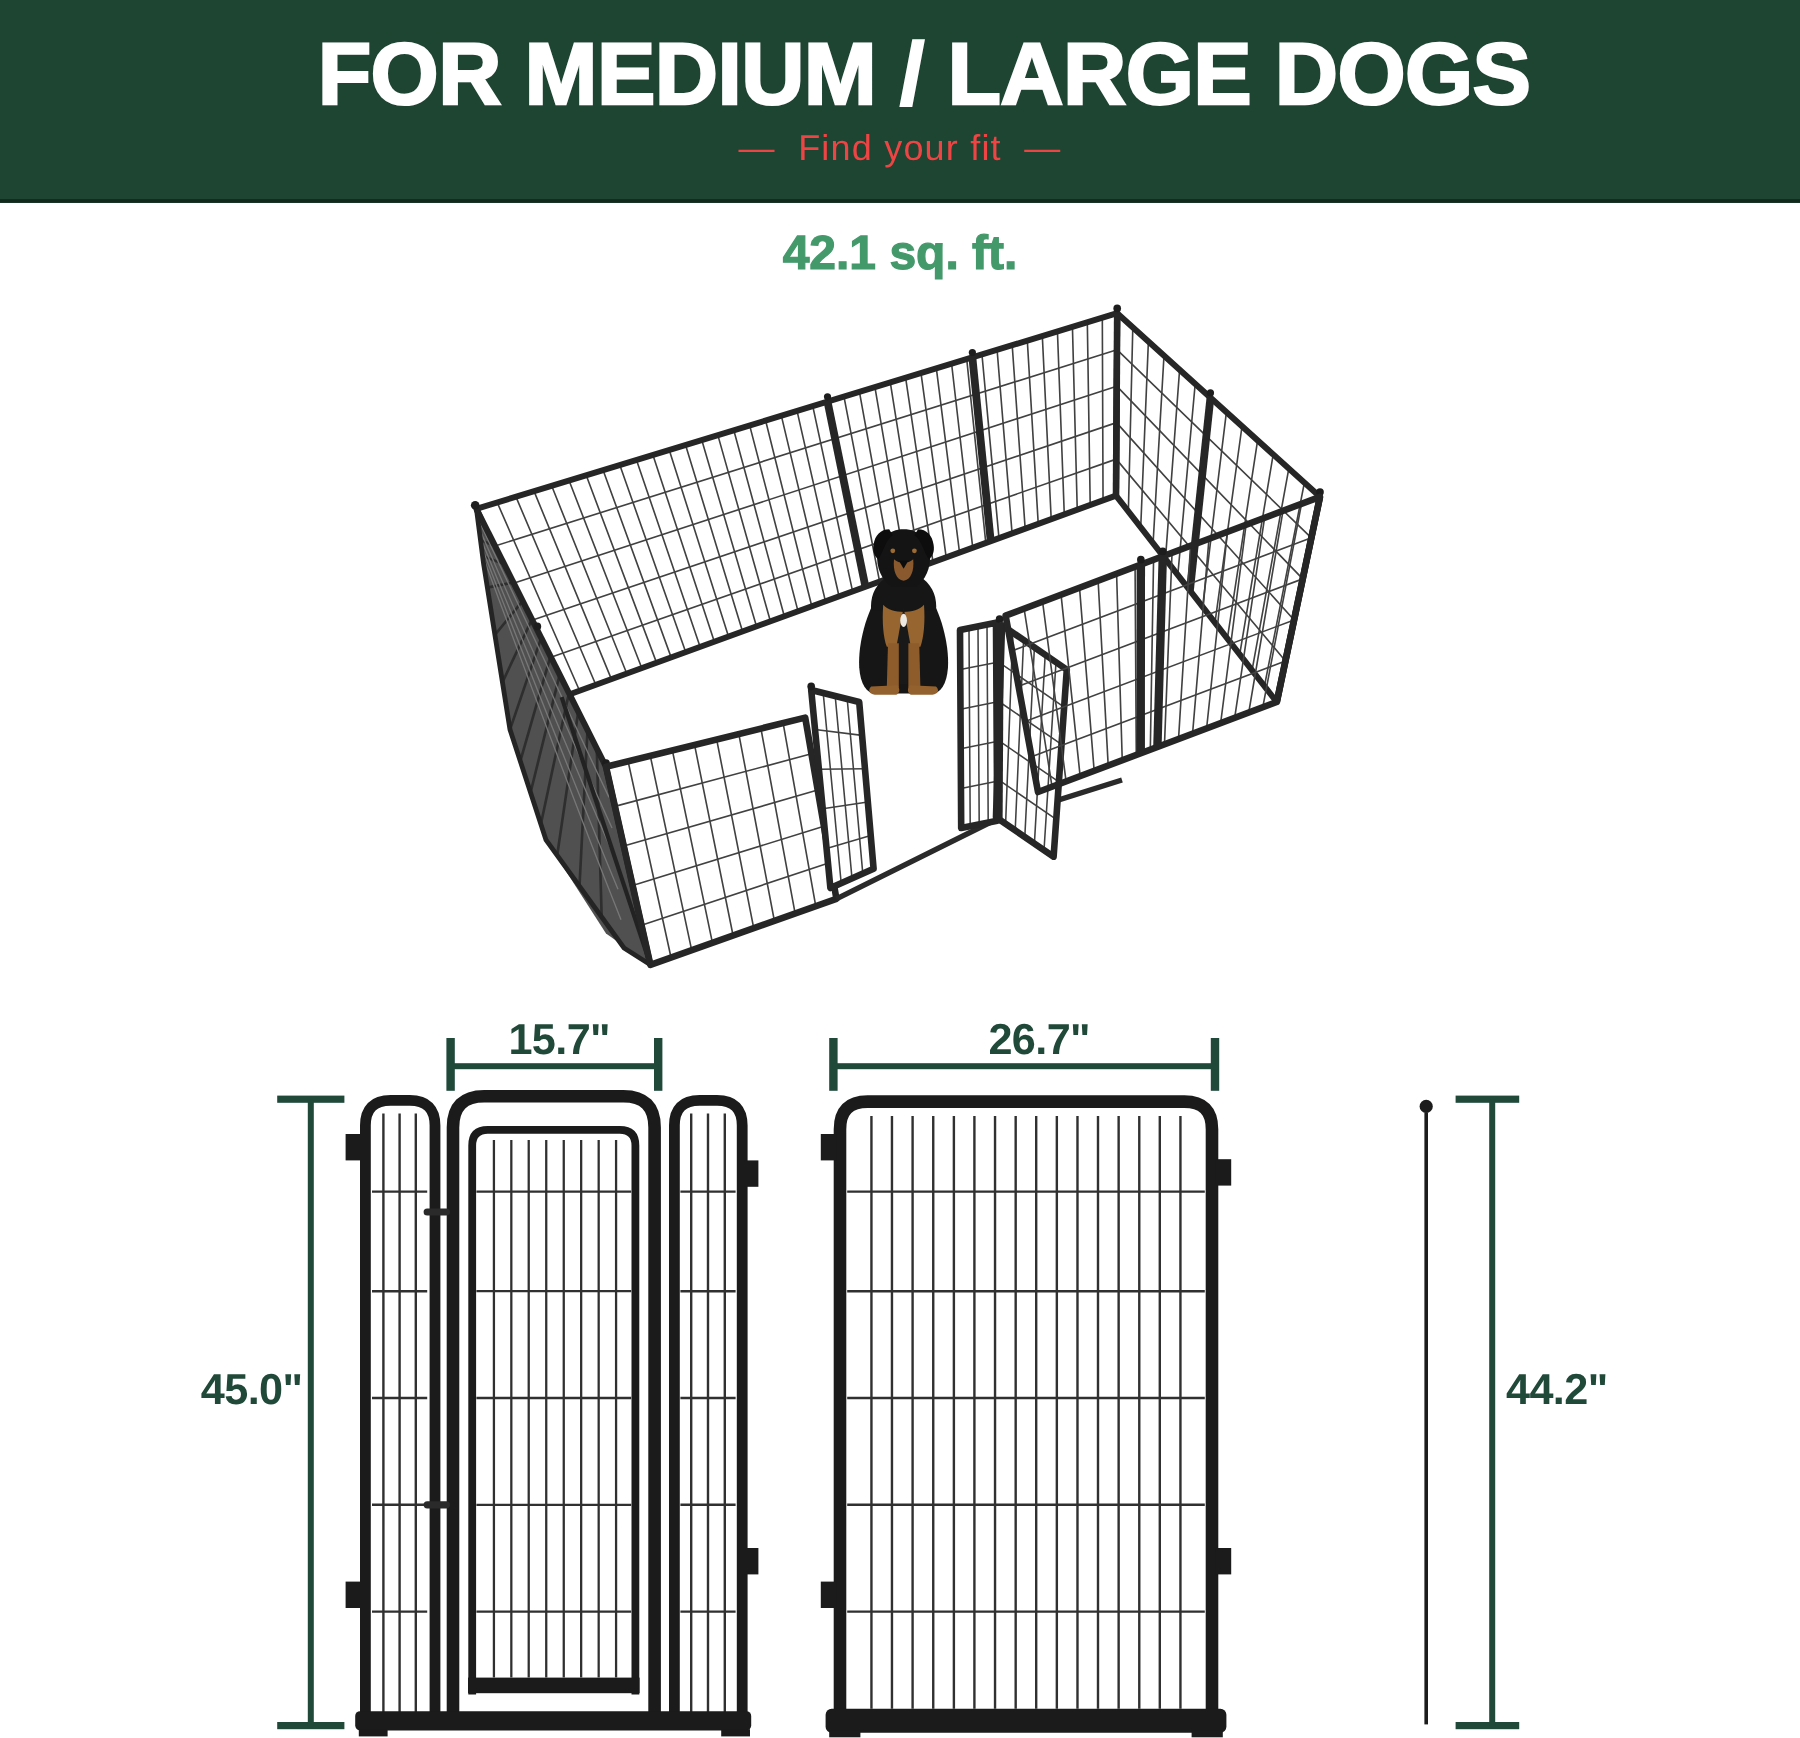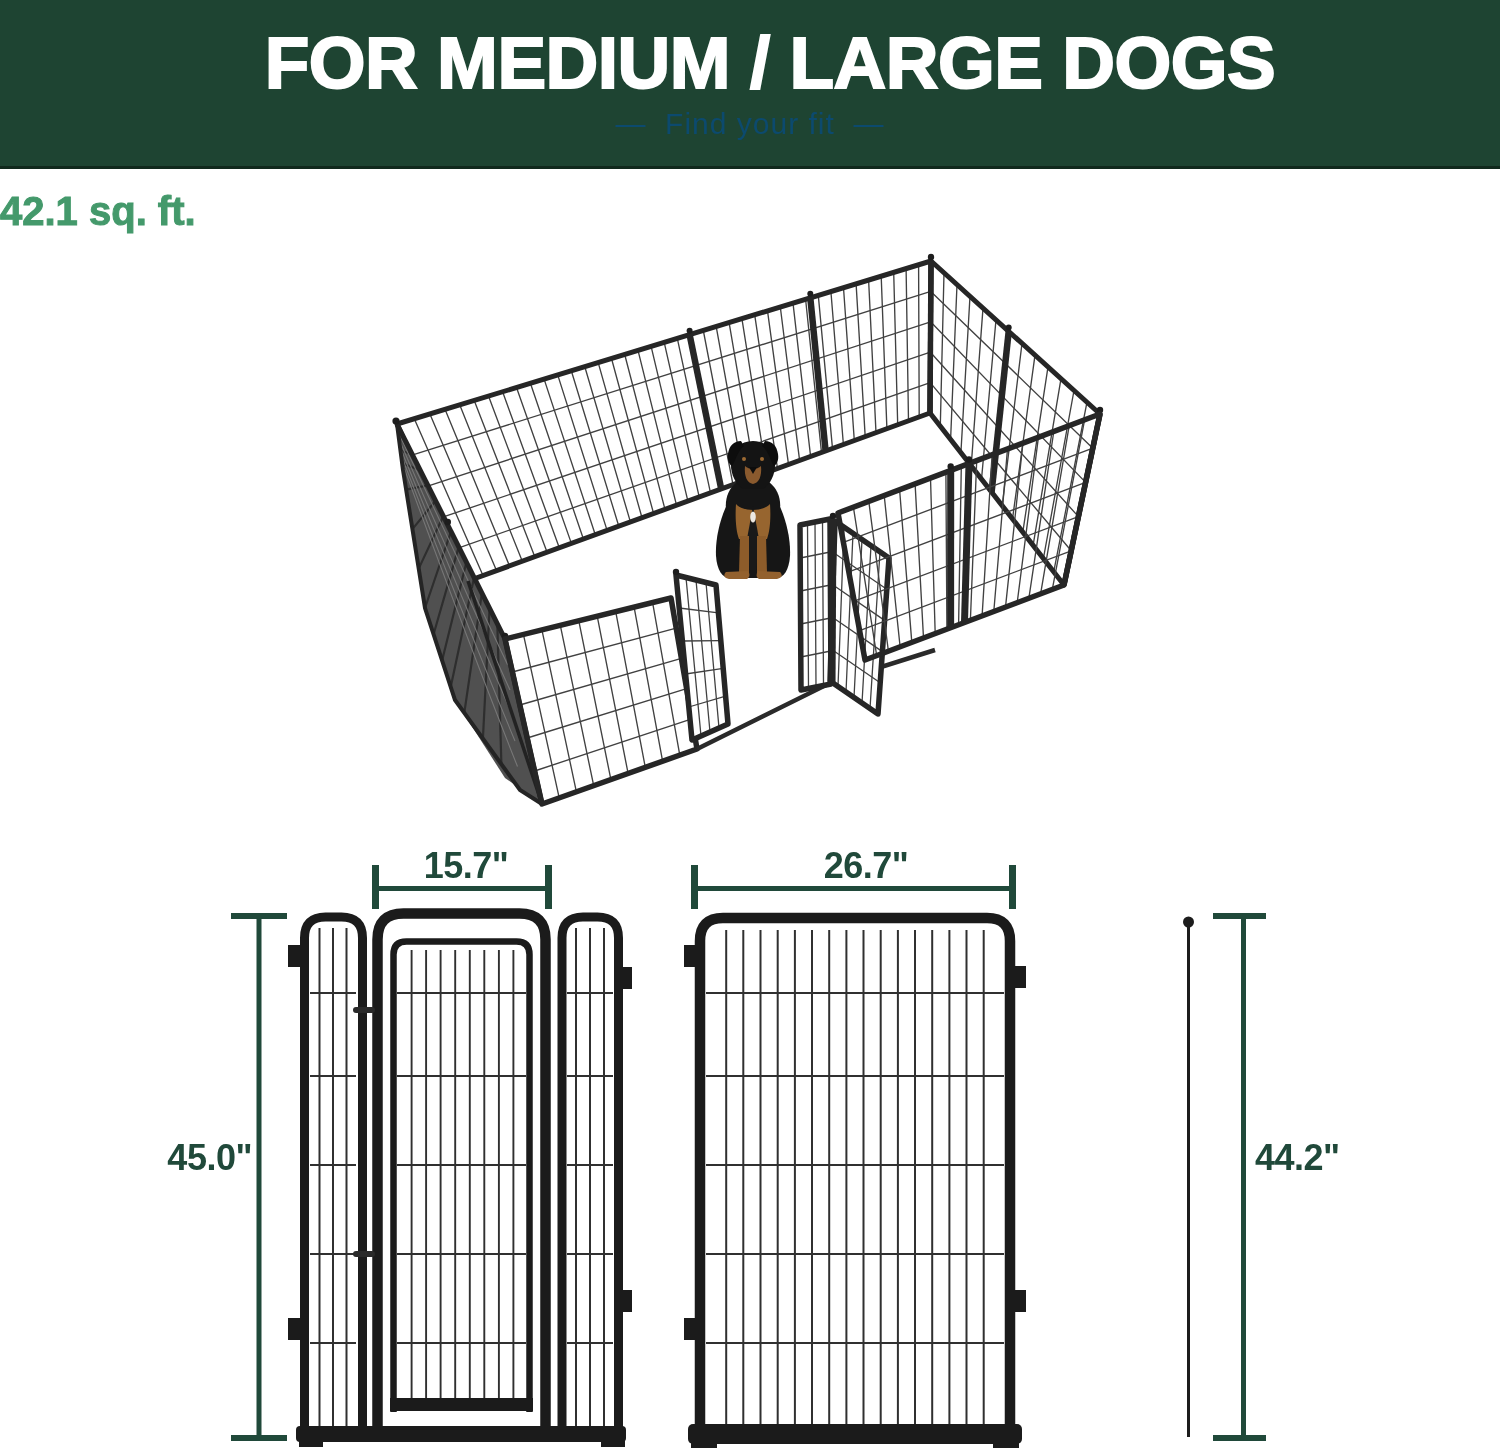--- a/index.html
+++ b/index.html
@@ -6,23 +6,23 @@
 font-family:"Liberation Sans",sans-serif;}
 .abs{position:absolute;}
 </style>
 </head>
 <body>
 
 <div class="abs" style="left:0;top:0;width:1500px;height:166px;background:#1e4432;border-bottom:3px solid #11291d;"></div>
 
 <div class="abs" style="left:0;top:21px;width:1500px;text-align:center;color:#fff;font-size:73px;font-weight:bold;letter-spacing:-0.5px;-webkit-text-stroke:2px #fff;white-space:nowrap;margin-left:20px;">FOR&nbsp;MEDIUM&nbsp;/&nbsp;LARGE&nbsp;DOGS</div>
 
-<div class="abs" style="left:0;top:107px;width:1500px;text-align:center;color:#0c4a6e;font-size:30px;letter-spacing:1px;white-space:nowrap;">—&nbsp;&nbsp;Find your fit&nbsp;&nbsp;—</div>
-
-<div class="abs" style="left:0;top:189px;width:1500px;color:#44996b;font-size:40px;font-weight:bold;-webkit-text-stroke:1px #44996b;">42.1 sq. ft.</div>
+<div class="abs" style="left:0;top:107px;width:1500px;text-align:center;color:#ef4444;font-size:30px;letter-spacing:1px;white-space:nowrap;">—&nbsp;&nbsp;Find your fit&nbsp;&nbsp;—</div>
+
+<div class="abs" style="left:0;top:189px;width:1500px;text-align:center;color:#44996b;font-size:40px;font-weight:bold;-webkit-text-stroke:1px #44996b;">42.1 sq. ft.</div>
 
 <svg class="abs" style="left:0;top:0;" width="1500" height="1448" viewBox="0 0 1500 1448">
 
 <g>
       <path d="M414.3,418.7L483.0,575.6M429.9,413.9L496.5,570.6M445.0,409.3L509.5,565.9M459.7,404.8L522.3,561.3M474.2,400.4L534.8,556.7M488.5,396.1L547.1,552.2M502.6,391.8L559.3,547.8M516.5,387.5L571.4,543.4M530.4,383.3L583.4,539.0M544.1,379.1L595.3,534.7M557.7,374.9L607.1,530.4M571.3,370.8L618.8,526.2M584.8,366.7L630.4,521.9M598.2,362.6L642.0,517.7M611.5,358.5L653.6,513.5M624.7,354.5L665.0,509.3M638.0,350.4L676.5,505.2M651.1,346.4L687.9,501.1M664.2,342.4L699.2,496.9M677.3,338.4L710.5,492.8M690.3,334.5L721.7,488.7M703.3,330.5L733.0,484.7M716.2,326.6L744.1,480.6M729.1,322.6L755.3,476.5M741.9,318.7L766.4,472.5M754.7,314.8L777.5,468.5M767.5,310.9L788.5,464.4M780.3,307.0L799.6,460.4M793.0,303.1L810.6,456.4M805.6,299.3L821.5,452.4M818.3,295.4L832.5,448.5M830.9,291.5L843.4,444.5M843.5,287.7L854.3,440.5M856.1,283.9L865.2,436.6M868.6,280.0L876.0,432.6M881.2,276.2L886.9,428.7M893.7,272.4L897.7,424.7M906.1,268.6L908.5,420.8M918.6,264.8L919.2,416.9" stroke="#414141" stroke-width="1.35" fill="none"></path>
 <path d="M411.2,455.4L930.8,291.4M425.4,486.8L930.6,321.8M439.6,518.2L930.4,352.2M453.8,549.6L930.2,382.6" stroke="#414141" stroke-width="1.35" fill="none"></path>
 <path d="M397.0,424.0L931.0,261.0L930.0,413.0L468.0,581.0Z" stroke="#262626" stroke-width="5" fill="none" stroke-linejoin="round"></path>
 <path d="M689.6,334.7L721.2,488.9" stroke="#262626" stroke-width="6.5"></path>
 <circle cx="689.6" cy="330.7" r="3.0" fill="#1d1d1d"></circle>
 <path d="M810.3,297.8L825.6,451.0" stroke="#262626" stroke-width="6.5"></path>

